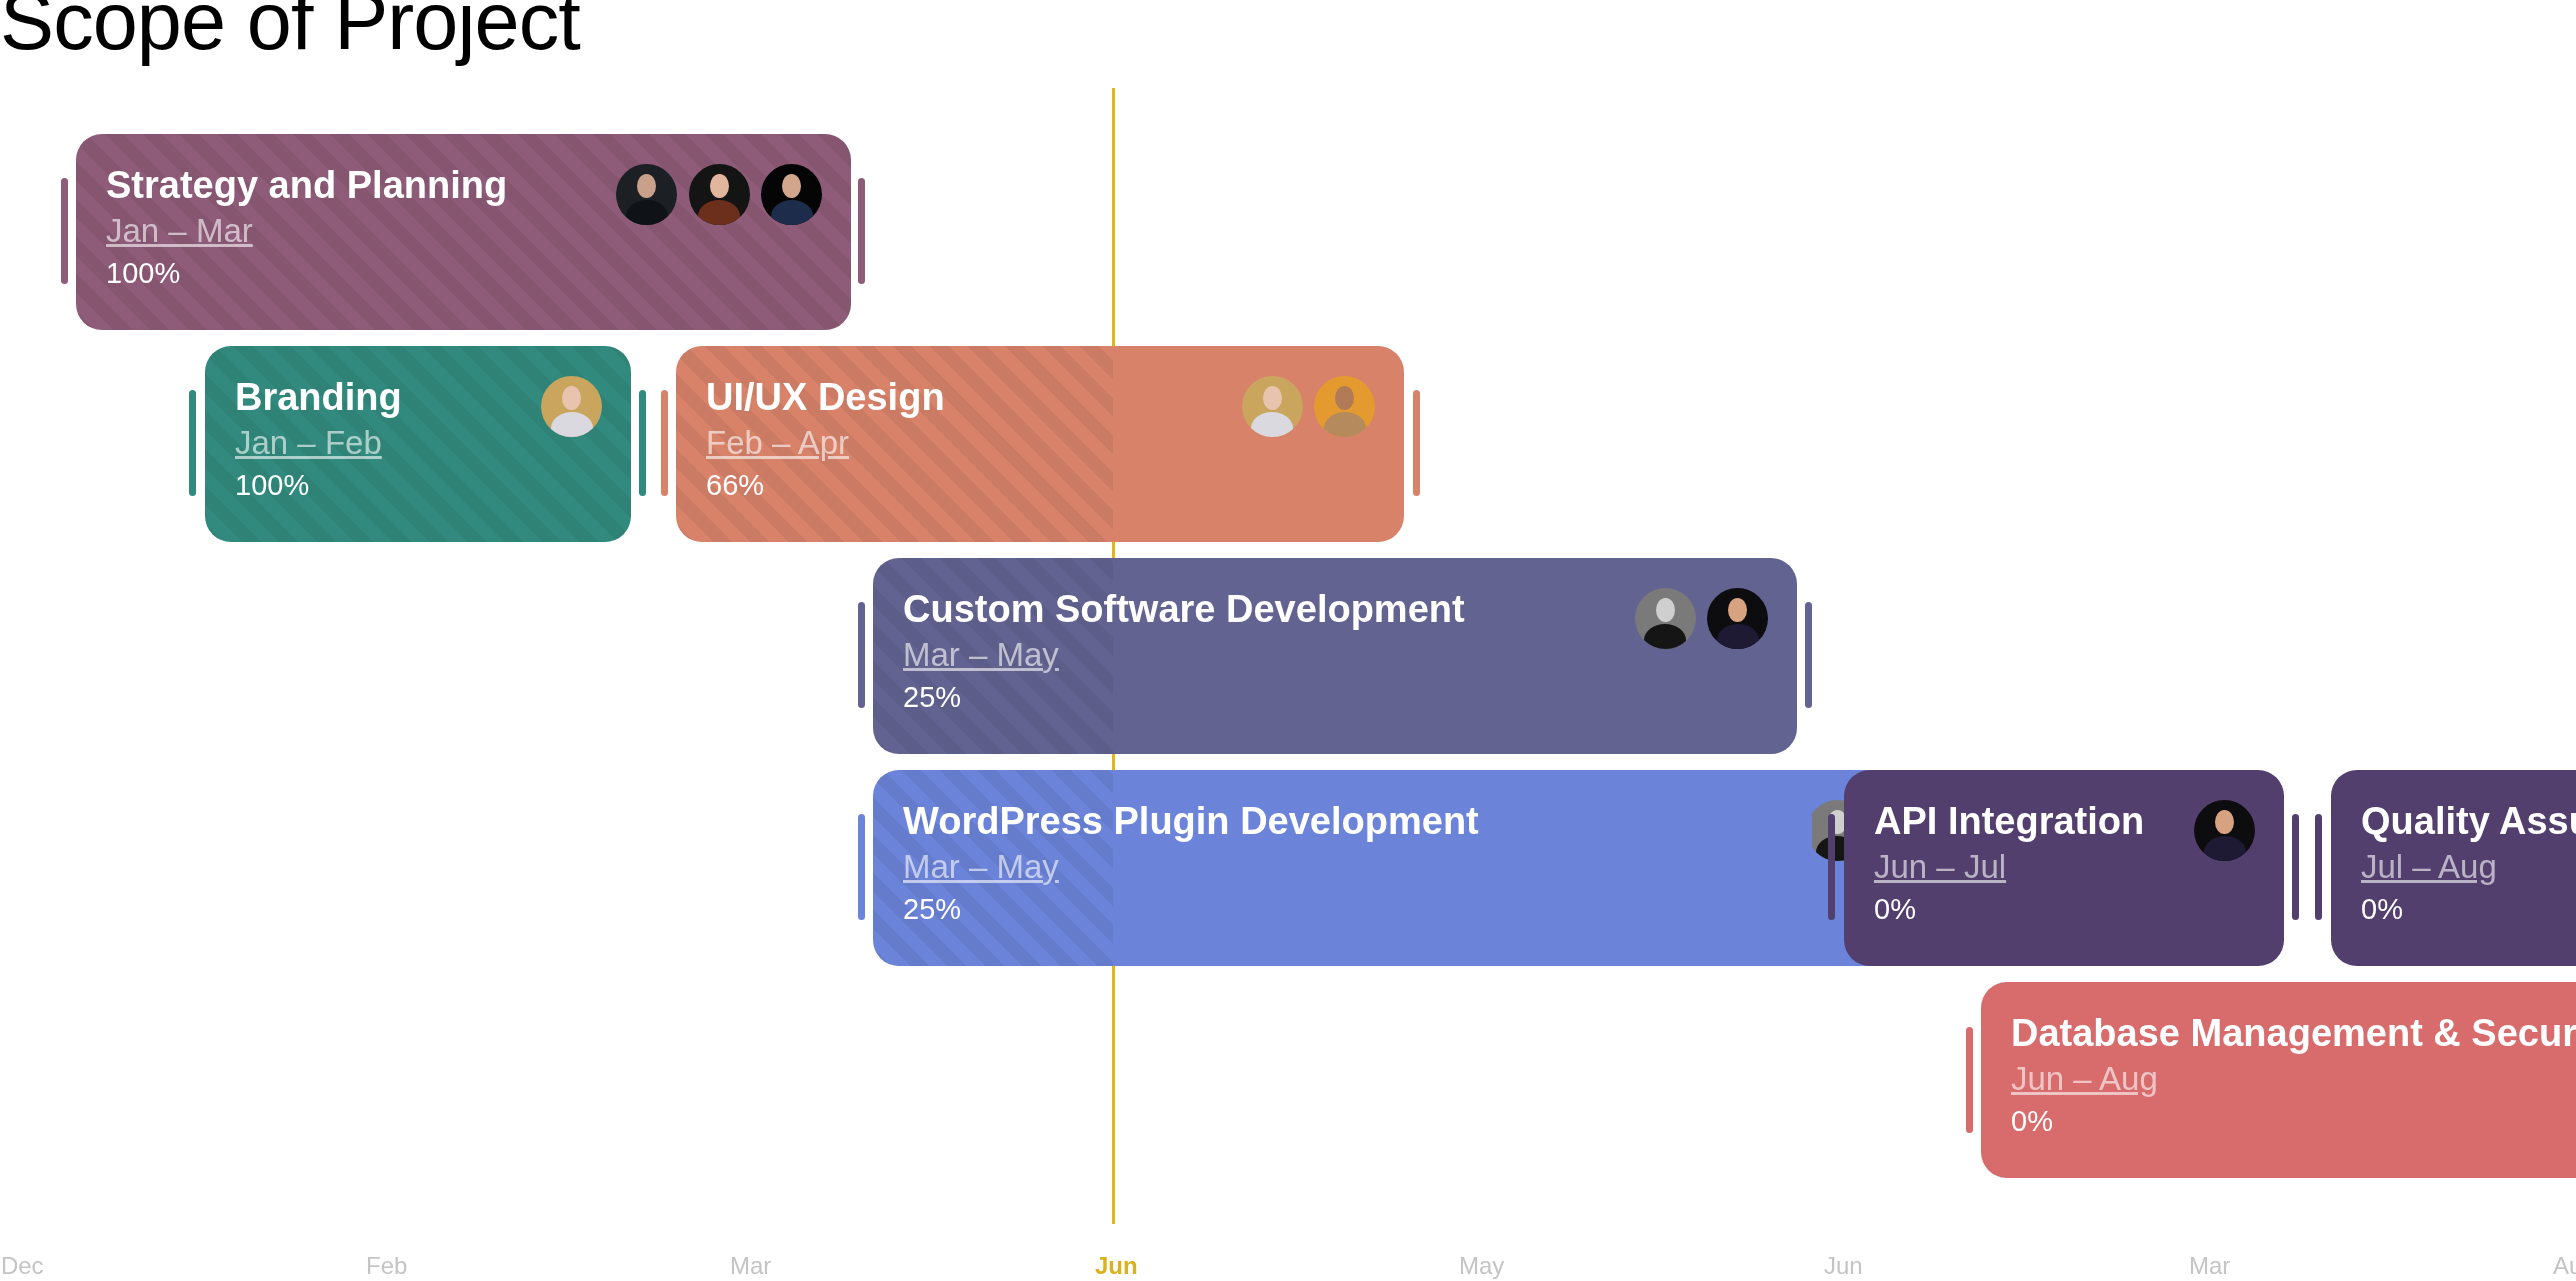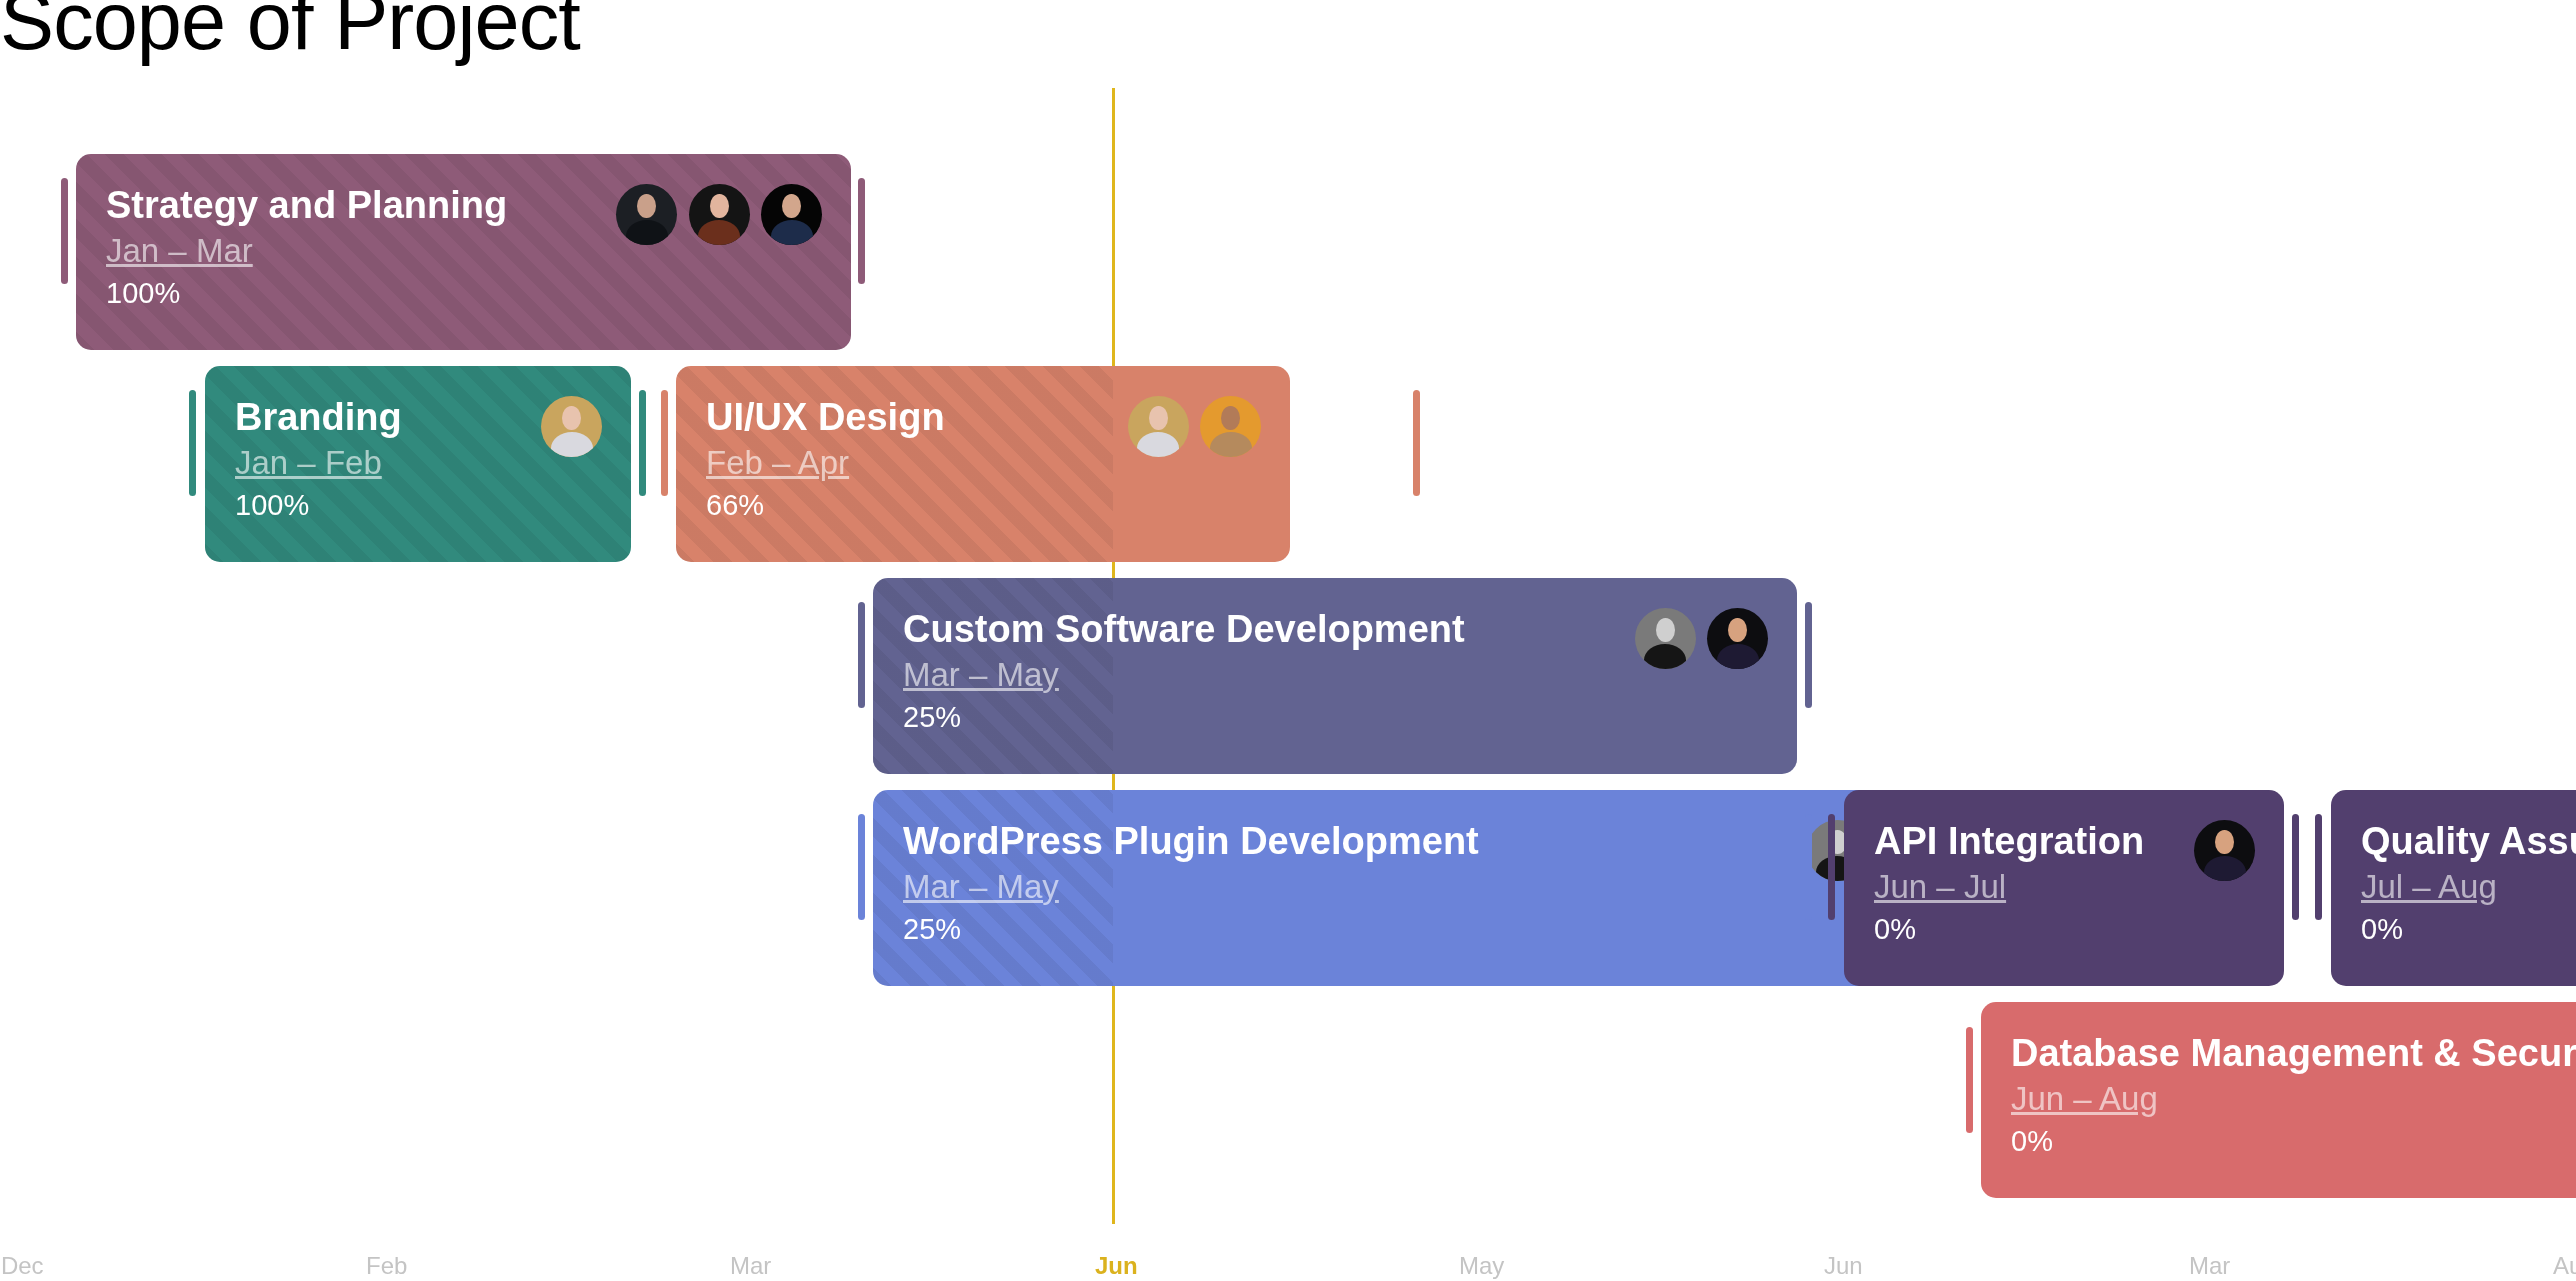--- a/index.html
+++ b/index.html
@@ -2,22 +2,22 @@
 <html style="font-size:15px"><head>
 <meta charset="utf-8">
 <style>
   html, body { margin: 0; padding: 0; background: #ffffff; }
   body { width: 2576px; height: 1281px; position: relative; overflow: hidden;
          font-family: "Liberation Sans", "DejaVu Sans", sans-serif; }
   .page-title { position: absolute; left: 0; top: -23px; margin: 0;
                 font-size: 81px; font-weight: 400; color: #000; letter-spacing: -0.9px;
                 line-height: 1.1; white-space: nowrap; }
   .timeline { position: absolute; left: 0; top: 0; width: 2576px; height: 1281px; }
-  .card { position: absolute; height: 196px; border-radius: 15px; overflow: hidden;
-          box-sizing: border-box; color: #fff; cursor: pointer; margin-top: 20px; }
+  .card { position: absolute; height: 196px; border-radius: 26px; overflow: hidden;
+          box-sizing: border-box; color: #fff; cursor: pointer; }
   .card .stripes { position: absolute; left: 0; top: 0; bottom: 0;
           background-image: repeating-linear-gradient(45deg,
               rgba(0,0,0,0.06) 0px, rgba(0,0,0,0.06) 13.3px,
               rgba(0,0,0,0) 13.3px, rgba(0,0,0,0) 26.5px); }
   .card .content { position: absolute; left: 30px; top: 26.5px; right: 23px; }
   .card .title { font-size: 38px; font-weight: 700; line-height: 49px; white-space: nowrap; }
   .card .dates { font-size: 33px; line-height: 42px; opacity: 0.6; white-space: nowrap; text-decoration: underline; }
   .card .pct { font-size: 29px; line-height: 42px; white-space: nowrap; }
   .avatars { position: absolute; top: 30px; right: 29px; display: flex; gap: 11.4px; }
   .avatar { width: 61px; height: 61px; border-radius: 50%; position: relative; overflow: hidden;
@@ -69,21 +69,21 @@
       </div>
       <div class="avatars">
         <div class="avatar" style="background: rgb(201, 165, 94);">
           <div class="head" style="background: rgb(232, 195, 174);"></div>
           <div class="body" style="background: rgb(217, 217, 223);"></div>
         </div>
       </div>
     </div>
     <div class="handle" style="left: 189px; top: 390px; background: rgb(49, 138, 125);"></div>
     <div class="handle" style="left: 639px; top: 390px; background: rgb(49, 138, 125);"></div>
-    <div class="card" style="left: 676px; top: 346px; width: 614px; background: rgb(216, 130, 106);">
+    <div class="card" style="left: 676px; top: 346px; width: 728px; background: rgb(216, 130, 106);">
       <div class="stripes" style="width: 437px;"></div>
       <div class="content">
         <div class="title">UI/UX Design</div>
         <div class="dates">Feb – Apr</div>
         <div class="pct">66%</div>
       </div>
       <div class="avatars">
         <div class="avatar" style="background: rgb(201, 165, 94);">
           <div class="head" style="background: rgb(232, 195, 174);"></div>
           <div class="body" style="background: rgb(217, 217, 223);"></div>

